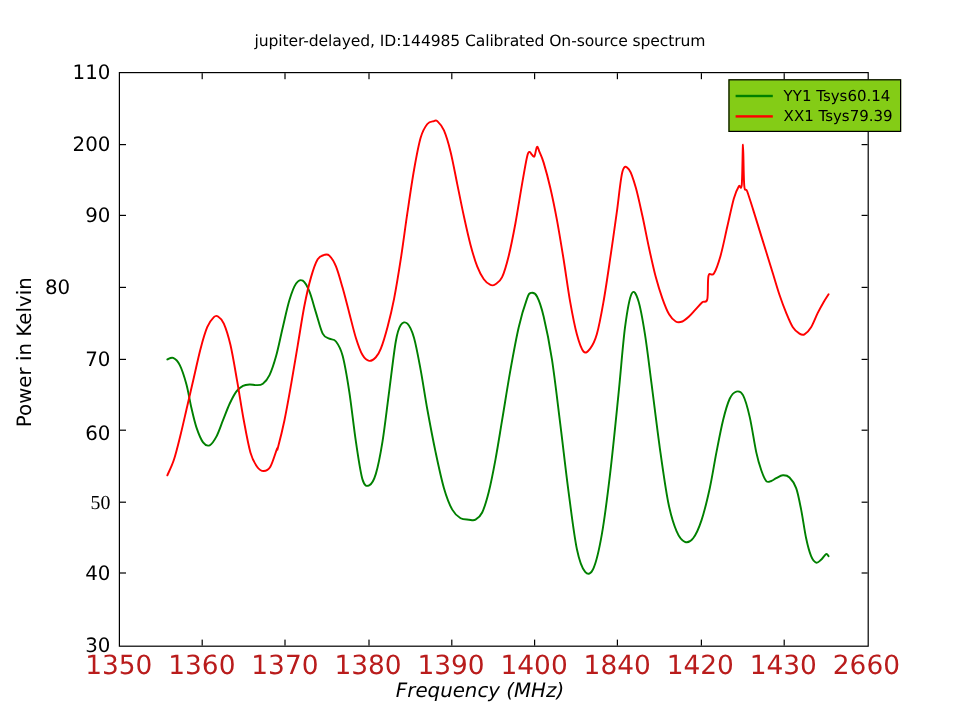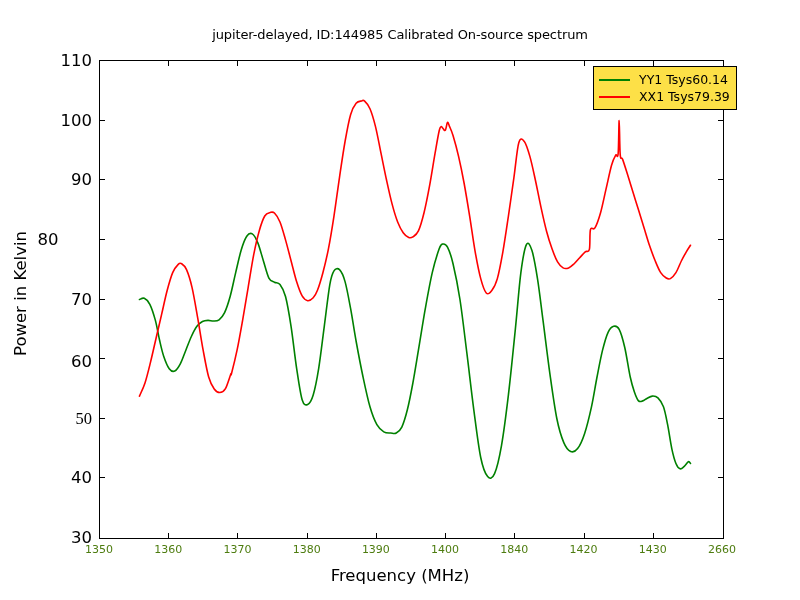--- a/index.html
+++ b/index.html
@@ -59,58 +59,59 @@
   #ytick-labels {
     position: absolute;
     left: 0;
     top: 0;
     width: 92px;
     height: 600px;
   }
   .xtick-label {
     position: absolute;
     text-align: center;
-    font-size: 11px;
-    color: #4d7c0f;
+    font-size: 22px;
+    color: #b91c1c;
     white-space: nowrap;
     width: 80px;
   }
   #xtick-labels {
     position: absolute;
     left: 0;
     top: 543px;
     width: 800px;
     height: 24px;
   }
   #xaxis-label {
     position: absolute;
     left: 0;
     top: 566px;
     width: 800px;
     text-align: center;
     font-size: 16.5px;
     color: #000000;
+    font-style: italic;
   }
   #yaxis-label {
     position: absolute;
     left: -60px;
     top: 284px;
     width: 160px;
     text-align: center;
     font-size: 16.5px;
     color: #000000;
     transform: rotate(-90deg);
     transform-origin: 50% 50%;
   }
   #legend {
     position: absolute;
-    left: 493px;
+    left: 507px;
     top: 5px;
     border: 1px solid #000000;
-    background: #fde047;
+    background: #84cc16;
     padding: 4px 6px 4px 5px;
     box-sizing: border-box;
   }
   .legend-row {
     display: flex;
     align-items: center;
     height: 17px;
   }
   .legend-swatch {
     width: 31px;
@@ -136,21 +137,21 @@
   <div id="chart-title">jupiter-delayed, ID:144985 Calibrated On-source spectrum</div>
 
   <div id="ytick-labels">
       <div class="ytick-label" style="top: 528px; width: 88px;">30</div>
       <div class="ytick-label" style="top: 468.375px; width: 88px;">40</div>
       <div class="ytick-label" style="top: 408.75px; width: 88px; font-family: Liberation Serif, serif;">50</div>
       <div class="ytick-label" style="top: 352px; width: 88px;">60</div>
       <div class="ytick-label" style="top: 289.5px; width: 88px;">70</div>
       <div class="ytick-label" style="top: 229.875px; width: 88px; text-align: center;">80</div>
       <div class="ytick-label" style="top: 170.25px; width: 88px;">90</div>
-      <div class="ytick-label" style="top: 110.625px; width: 88px;">100</div>
+      <div class="ytick-label" style="top: 110.625px; width: 88px;">200</div>
       <div class="ytick-label" style="top: 51px; width: 88px;">110</div>
     </div>
   <div id="xtick-labels">
       <div class="xtick-label" style="left: 59px;">1350</div>
       <div class="xtick-label" style="left: 128.222px;">1360</div>
       <div class="xtick-label" style="left: 197.444px;">1370</div>
       <div class="xtick-label" style="left: 266.667px;">1380</div>
       <div class="xtick-label" style="left: 335.889px;">1390</div>
       <div class="xtick-label" style="left: 405.111px;">1400</div>
       <div class="xtick-label" style="left: 474.333px;">1840</div>

